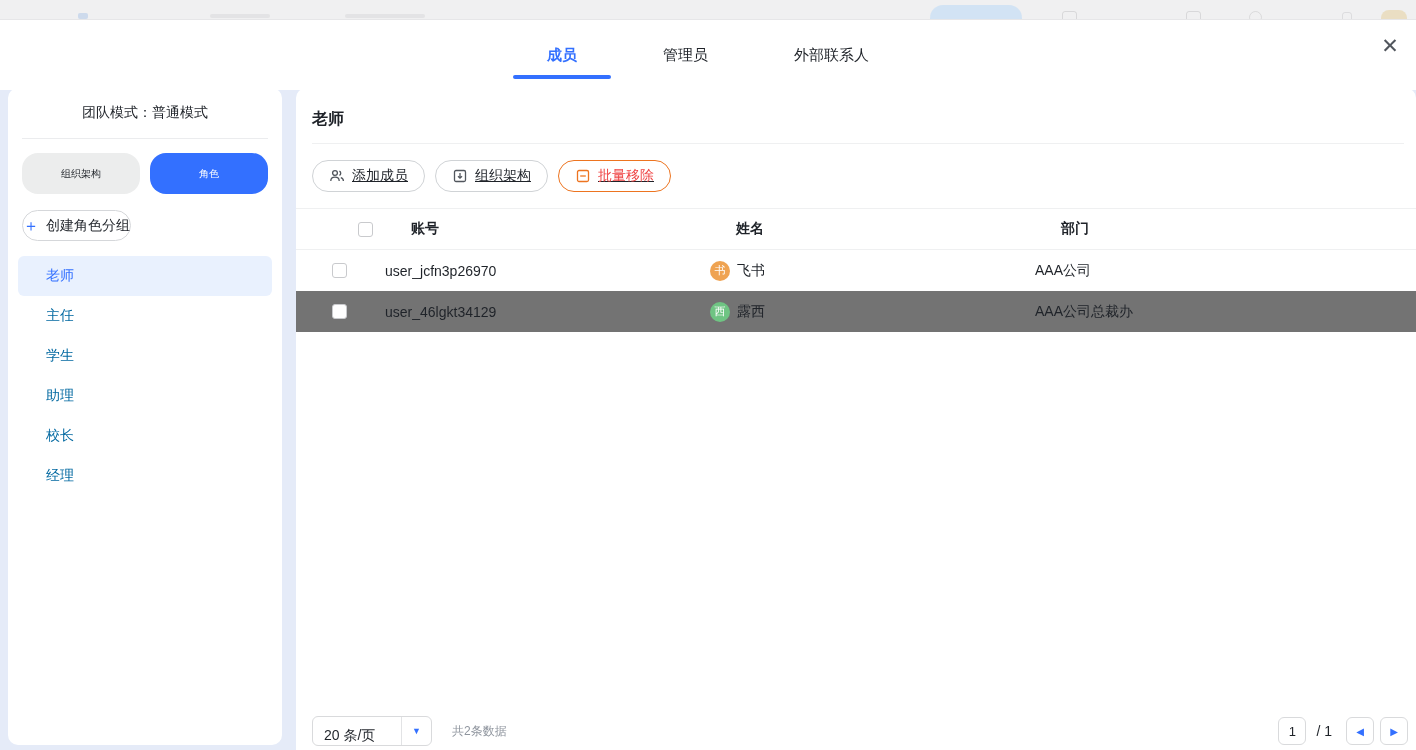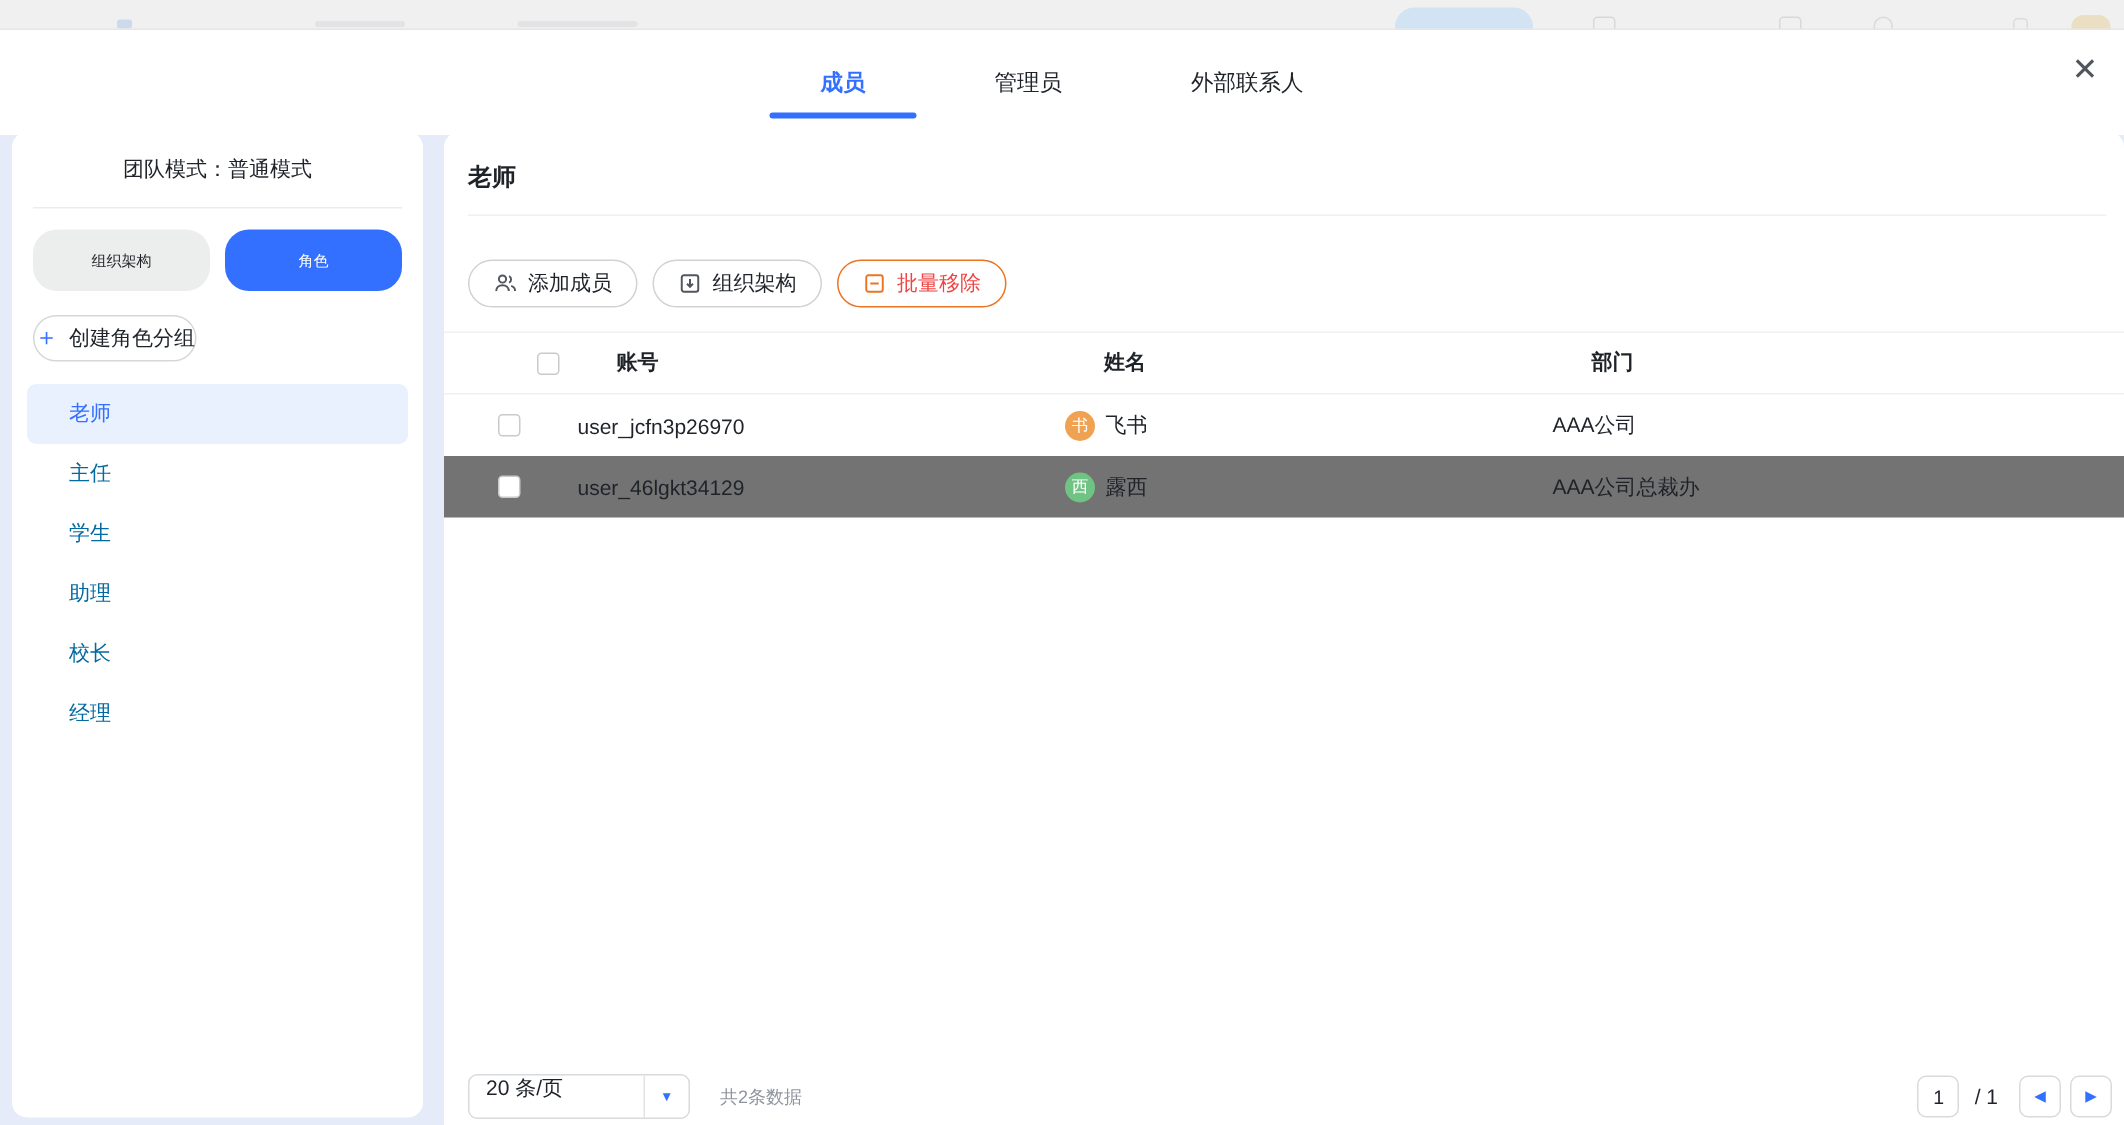--- a/index.html
+++ b/index.html
@@ -53,21 +53,21 @@
     color:#1f2329; background:#fff; cursor:pointer; }
   .plus-glyph { color:#3370ff; font-size:16px; line-height:1; font-weight:400; }
   .role-list { margin-top:15px; }
   .role-item { height:40px; margin:0 10px; border-radius:6px; display:flex; align-items:center;
     padding-left:28px; font-size:14px; color:#0369a1; cursor:pointer; }
   .role-item.active { background:#e9f1fe; color:#3370ff; }
 
   
   .panel-title { margin:19px 16px 0 16px; font-size:16px; font-weight:700; color:#1f2329; line-height:24px; }
   .title-divider { border-top:1px solid #eff0f1; margin:12px 12px 0 16px; }
-  .toolbar { display:flex; gap:10px; margin:29px 0 0 16px; }
+  .toolbar { display:flex; gap:10px; margin:16px 0 0 16px;text-decoration:underline; }
   .tool-btn { height:32px; padding:0 16px; border:1px solid #d0d3d6; border-radius:16px;
     background:#fff; display:flex; align-items:center; gap:7px; font-size:14px; color:#1f2329;
     cursor:pointer; font-family:inherit; }
   .tool-btn.danger { border-color:#ed7420; color:#ef4444;text-align:center; }
   .tool-btn svg { display:block; }
 
   
   .member-table { margin-top:16px; }
   .t-row { display:grid; grid-template-columns:73px 325px 325px 1fr; align-items:center; padding:0 16px; }
   .t-head { height:42px; border-top:1px solid #eff0f1; border-bottom:1px solid #eff0f1;
@@ -77,22 +77,22 @@
   .checkbox { width:15px; height:15px; border:1px solid #c9cacd; border-radius:3px;
     background:#fff; margin-left:20px; cursor:pointer; }
   .name-cell { display:flex; align-items:center; gap:7px; }
   .avatar { width:20px; height:20px; border-radius:50%; color:#fff; font-size:11px;
     display:flex; align-items:center; justify-content:center; }
   .name-text { font-weight:500; }
 
   
   .pager { position:absolute; left:16px; right:8px; bottom:4px; height:30px;
     display:flex; align-items:center; }
-  .page-size-select { width:148px; height:30px; border:1px solid #d9dadc; border-radius:6px;
-    display:flex; align-items:flex-start; background:#fff; cursor:pointer; }
+  .page-size-select { width:120px; height:30px; border:1px solid #d9dadc; border-radius:6px;
+    display:flex; align-items:flex-end; background:#fff; cursor:pointer; }
   .page-size-label { flex:1; padding-left:11px; font-size:14px; color:#1f2329; }
   .caret-zone { width:30px; height:100%; border-left:1px solid #e2e3e5; display:flex;
     align-items:center; justify-content:center; }
   .caret-down { color:#3370ff; font-size:9px; }
   .total-label { margin-left:20px; font-size:12px; color:#8f959e; }
   .pager-right { margin-left:auto; display:flex; align-items:center; }
   .page-box { width:28px; height:28px; border:1px solid #d9dadc; border-radius:6px;
     display:flex; align-items:center; justify-content:center; font-size:13px; color:#1f2329;
     background:#fff; cursor:text; }
   .page-total { margin:0 14px 0 10px; font-size:14px; color:#1f2329; }

